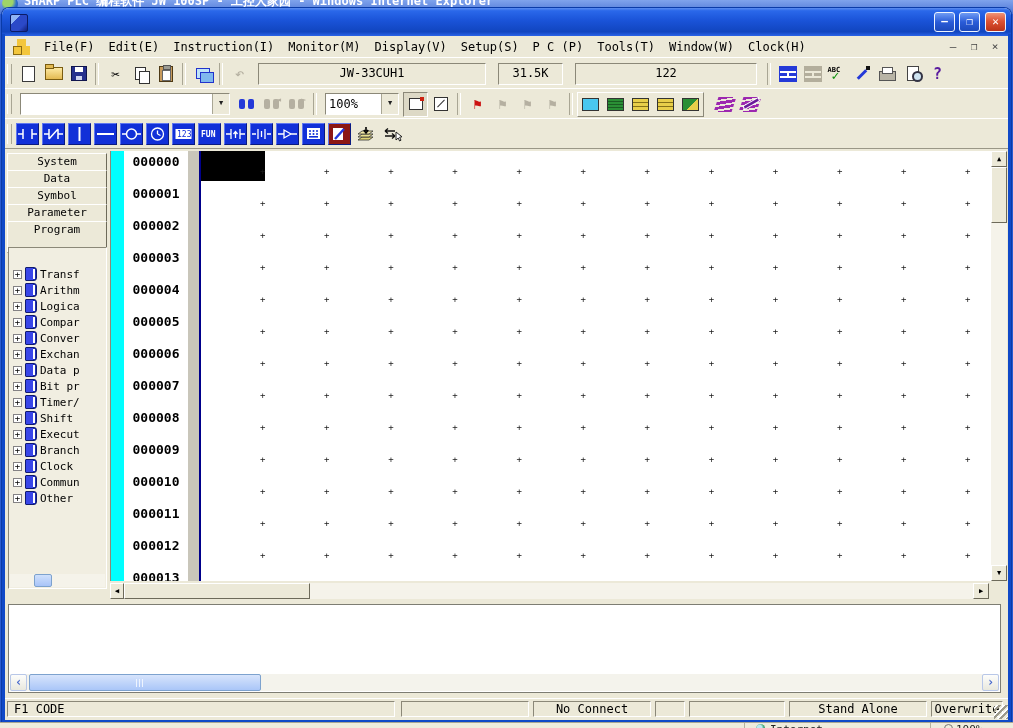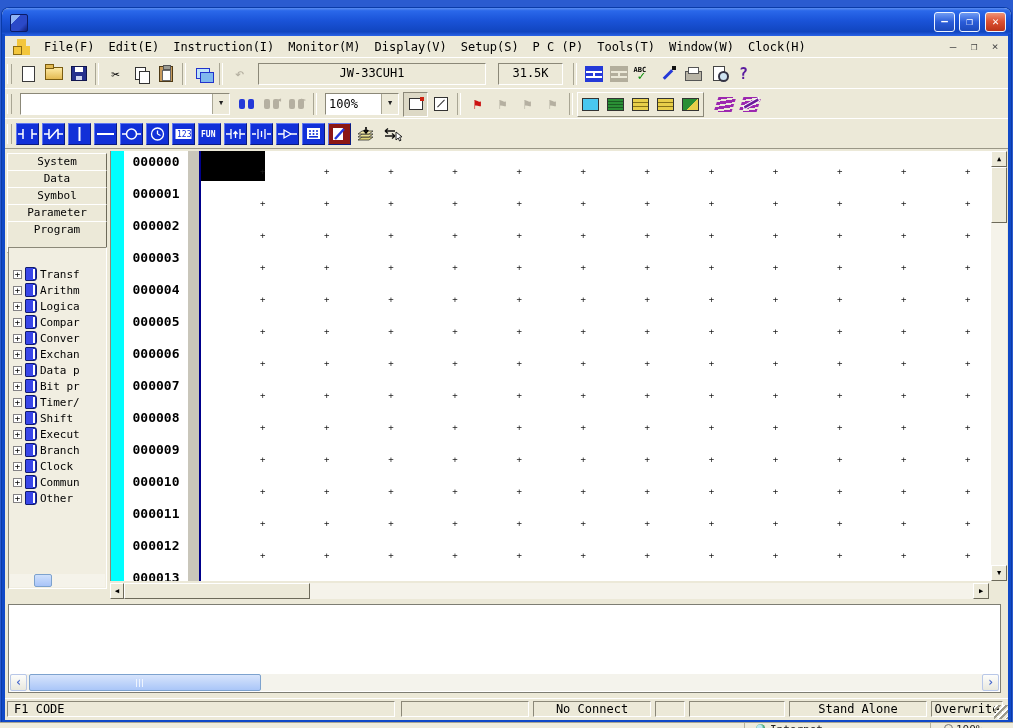--- a/index.html
+++ b/index.html
@@ -175,20 +175,24 @@
   .seg{position:absolute;top:2px;height:16px;border:1px solid;border-color:#8b8878 #fff #fff #8b8878;
     box-sizing:border-box;line-height:14px;font-size:12px;}
   #grip{position:absolute;right:0;top:6px;width:14px;height:14px;
     background:repeating-linear-gradient(135deg,transparent 0 2px,#fff 2px 3px,#9d9a8b 3px 5px);}
 </style>
 </head>
 <body>
 
 <div id="screen">
 
+  <div id="bg-top">
+    <span id="bg-logo"></span>
+    <span id="bg-title">SHARP PLC 编程软件 JW 100SP - 工控人家园 - Windows Internet Explorer</span>
+  </div>
 
   <div id="win">
     <div id="titlebar">
       <span id="app-icon"></span>
       <span class="cap" style="right:56px;"><span>—</span></span>
       <span class="cap" style="right:31px;"><span>❐</span></span>
       <span class="cap" id="btn-close" style="right:5px;"><span>✕</span></span>
     </div>
     <div id="win-border"></div>
 
@@ -235,20 +239,21 @@
       <span class="sep"></span>
       <span class="tbtn">
           <span class="i i-wincopy"></span>
         </span>
       <span class="sep"></span>
       <span class="tbtn">
           <span class="glyph-undo">↶</span>
         </span>
       <span class="field" style="width:226px;">JW-33CUH1</span>
       <span class="field" style="width:63px;">31.5K</span>
+      <span class="field" style="width:180px;">122</span>
       <span class="sep"></span>
       <span class="tbtn">
           <span class="i i-str"></span>
         </span>
       <span class="tbtn">
           <span class="i i-str gray"></span>
         </span>
       <span class="tbtn">
         <span class="i i-abc">
           <span class="abc-txt">ABC</span>

